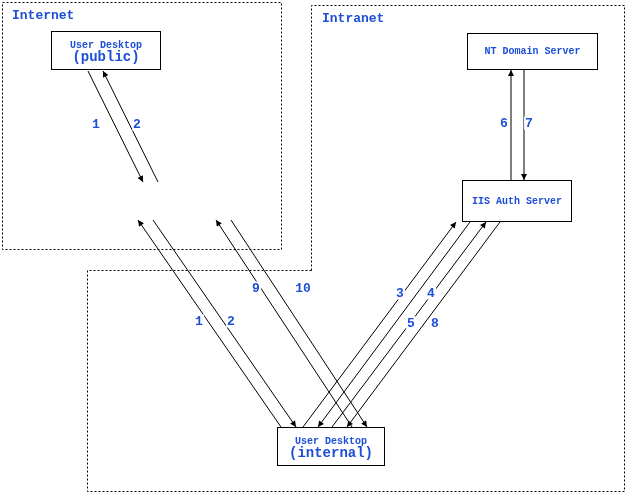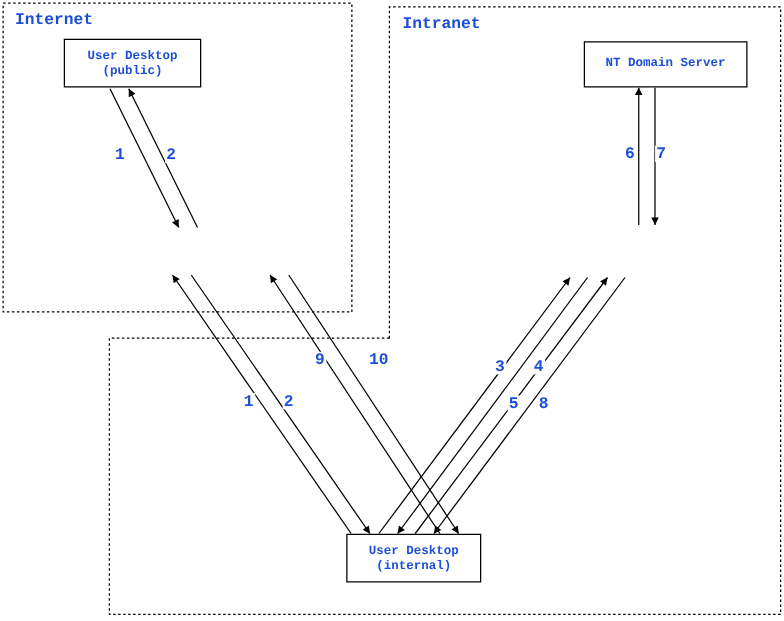--- a/index.html
+++ b/index.html
@@ -25,21 +25,21 @@
     text-align: center;
   }
   .node-title {
     font-weight: bold;
     font-size: 10px;
     line-height: 13px;
     white-space: nowrap;
   }
   .node-subtitle {
     font-weight: bold;
-    font-size: 10px;
+    font-size: 14px;
     line-height: 11px;
     white-space: nowrap;
     text-align: right;
   }
   .region-label {
     position: absolute;
     font-weight: bold;
     font-size: 13px;
     line-height: 13px;
     white-space: nowrap;
@@ -95,20 +95,23 @@
   <div class="node" style="left:51px; top:31px; width:110px; height:39px;">
     <div class="node-title">User Desktop</div>
     <div class="node-subtitle">(public)</div>
   </div>
 
 
   <div class="node" style="left:467px; top:33px; width:131px; height:37px;">
     <div class="node-title">NT Domain Server</div>
   </div>
 
+  <div class="node" style="left:462px; top:180px; width:110px; height:42px;">
+    <div class="node-title">IIS Auth Server</div>
+  </div>
 
   <div class="node" style="left:277px; top:427px; width:108px; height:39px;">
     <div class="node-title">User Desktop</div>
     <div class="node-subtitle">(internal)</div>
   </div>
 
   <div class="edge-label" style="left:96px;  top:124px;">1</div>
   <div class="edge-label" style="left:137px; top:124px;">2</div>
   <div class="edge-label" style="left:199px; top:321px;">1</div>
   <div class="edge-label" style="left:231px; top:321px;">2</div>

